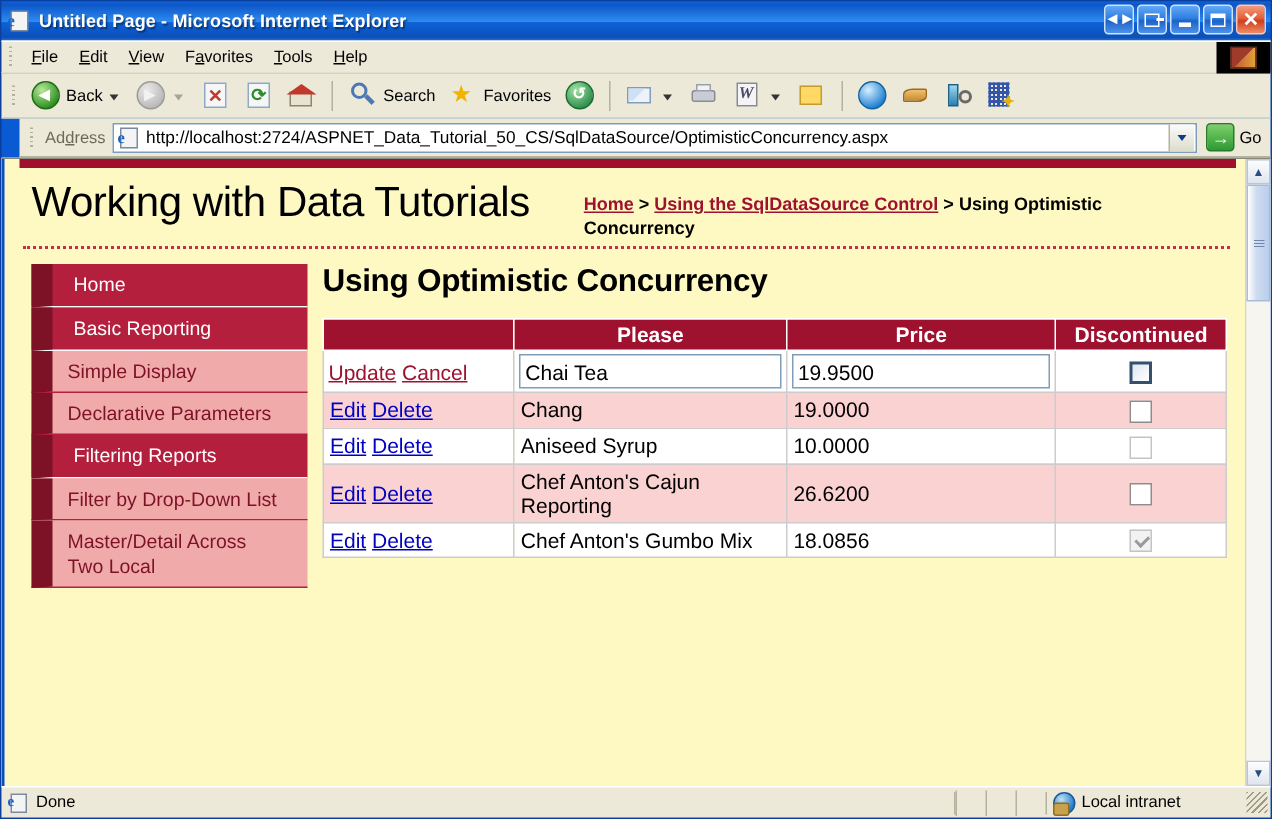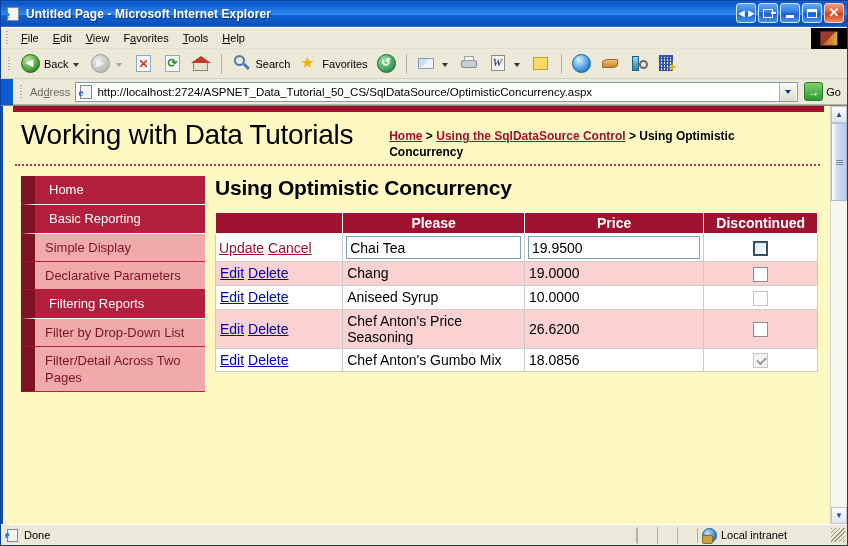--- a/index.html
+++ b/index.html
@@ -469,21 +469,21 @@
 
       <div class="body-cols">
 
         <div class="sidebar">
           <div class="nav-top">Home</div>
           <div class="nav-top">Basic Reporting</div>
           <div class="nav-sub">Simple Display</div>
           <div class="nav-sub">Declarative Parameters</div>
           <div class="nav-top">Filtering Reports</div>
           <div class="nav-sub">Filter by Drop-Down List</div>
-          <div class="nav-sub last">Filter/Detail Across Two Pages</div>
+          <div class="nav-sub last">Master/Detail Across Two Local</div>
         </div>
 
         <div class="content">
           <h1 class="page-h1">Using Optimistic Concurrency</h1>
 
           <table class="grid">
             <thead>
               <tr>
                 <th class="cmd"></th>
                 <th class="prod">Please</th>
@@ -531,21 +531,21 @@
                 <td style="text-align:center">
                   <span class="cb dim"></span>
                 </td>
               </tr>
 
               <tr class="alt">
                 <td class="cmdcell">
                   <a href="#">Edit</a>
                   <a href="#">Delete</a>
                 </td>
-                <td>Chef Anton's Price Seasoning</td>
+                <td>Chef Anton's Cajun Reporting</td>
                 <td>26.6200</td>
                 <td style="text-align:center">
                   <span class="cb"></span>
                 </td>
               </tr>
 
               <tr>
                 <td class="cmdcell">
                   <a href="#">Edit</a>
                   <a href="#">Delete</a>

